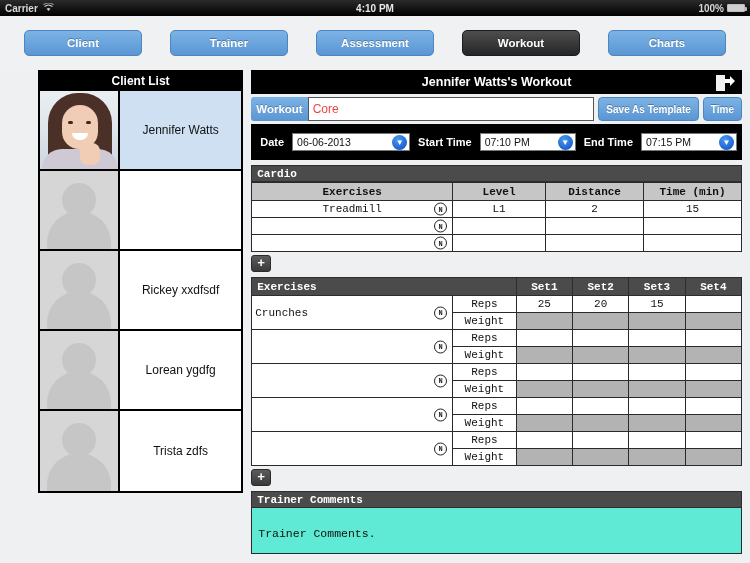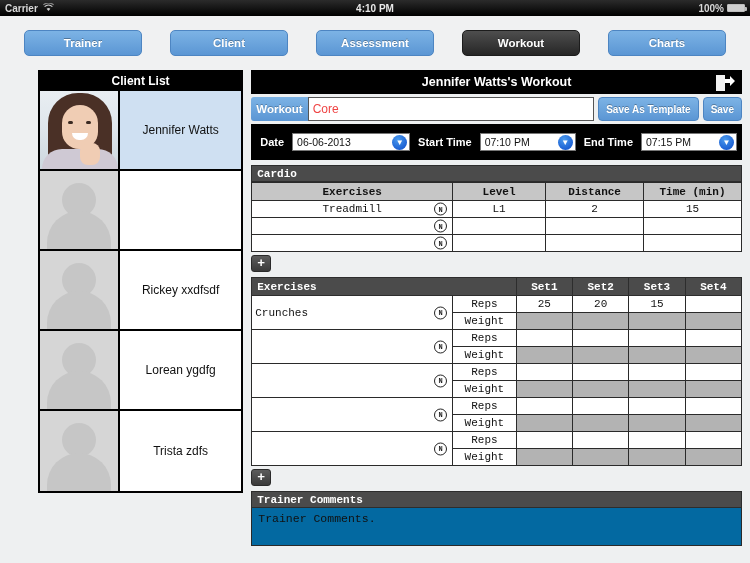--- a/index.html
+++ b/index.html
@@ -238,22 +238,22 @@
   
   .tbl2 th.ex-head { background: #4b4b4b; color: #fff; text-align: left; padding-left: 5px; border-color:#2d2d2d; }
   .tbl2 th.set-head { background: #4b4b4b; color: #fff; border-color:#2d2d2d; }
   .tbl2 td.rw-label { background: #fff; font-size: 11px; }
   .tbl2 td.weight-cell { background: #b3b3b3; }
   .tbl2 td.exname { text-align: left; padding-left: 3px; position: relative; }
 
   
   .comments-box {
     border: 1px solid #2a2a2a; border-top: none;
-    background: #0369a1; height: 38px;
-    font-size: 11.5px; color: #111; padding: 4px 6px;
+    background: #5eead4; height: 46px;
+    font-size: 11.5px; color: #111; padding: 19px 6px;
   }
 </style>
 </head>
 <body>
 
 <div class="statusbar">
   <div class="sb-left">
     <span>Carrier</span>
     <span class="wifi">
       <svg width="11" height="9" viewBox="0 0 11 9">
@@ -265,24 +265,24 @@
   </div>
   <div class="sb-center">4:10 PM</div>
   <div class="sb-right">
     <span>100%</span>
     <span class="batt"></span>
   </div>
 </div>
 
 <div class="tabbar">
   <div class="tabwrap">
+      <div class="tab">Client</div>
+    </div>
+  <div class="tabwrap">
       <div class="tab">Trainer</div>
-    </div>
-  <div class="tabwrap">
-      <div class="tab">Client</div>
     </div>
   <div class="tabwrap">
       <div class="tab">Assessment</div>
     </div>
   <div class="tabwrap">
       <div class="tab active">Workout</div>
     </div>
   <div class="tabwrap">
       <div class="tab">Charts</div>
     </div>
@@ -339,21 +339,21 @@
           <path d="M3 2 h9 l0 16 h-9 z" fill="#f2f2f2"></path>
           <path d="M12 6 h5 v-3 l5 5 -5 5 v-3 h-5 z" fill="#ffffff"></path>
         </svg>
       </div>
     </div>
 
     <div class="wk-row1">
       <div class="lbl-workout">Workout</div>
       <input class="inp-workout" value="Core" style="">
       <button class="btn-blue">Save As Template</button>
-      <button class="btn-blue">Save</button>
+      <button class="btn-blue">Time</button>
     </div>
 
     <div class="wk-row2">
       <span class="dt-label">Date</span>
       <div class="dt-field f-date">
         <span class="val">06-06-2013</span>
         <span class="dd-arrow">▼</span>
       </div>
       <span class="sp"></span>
       <span class="dt-label">Start Time</span>

